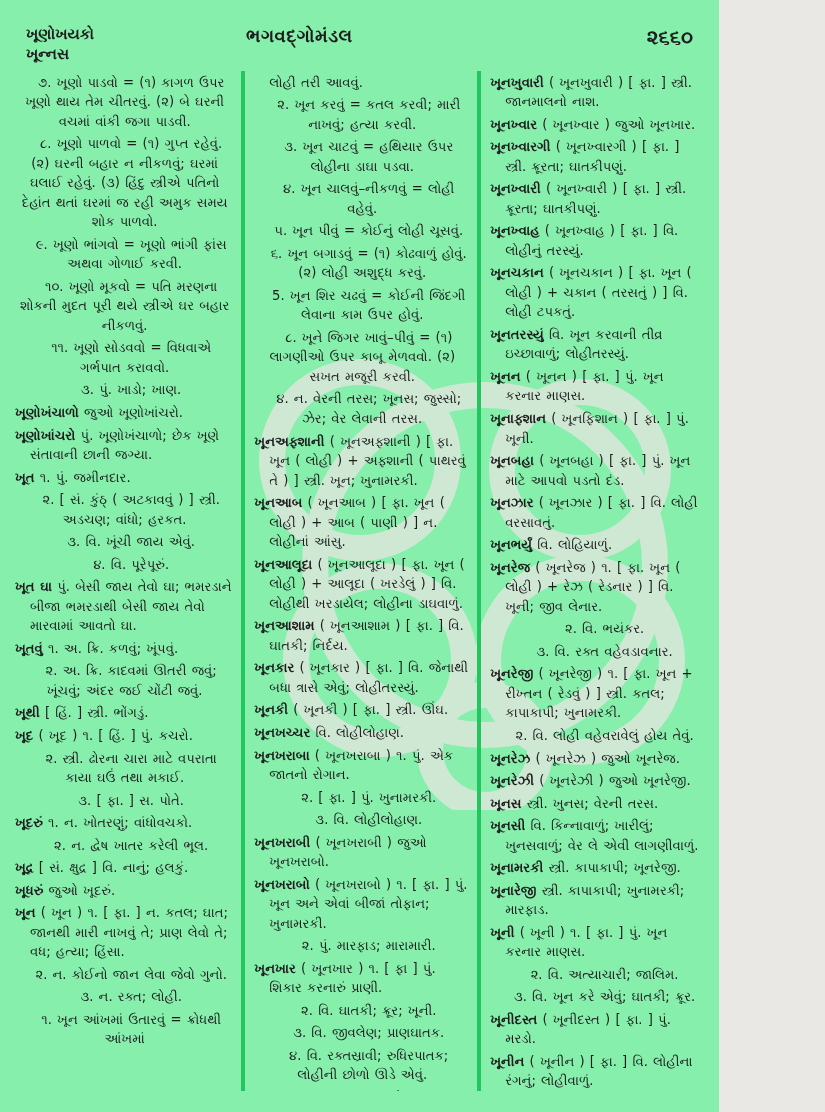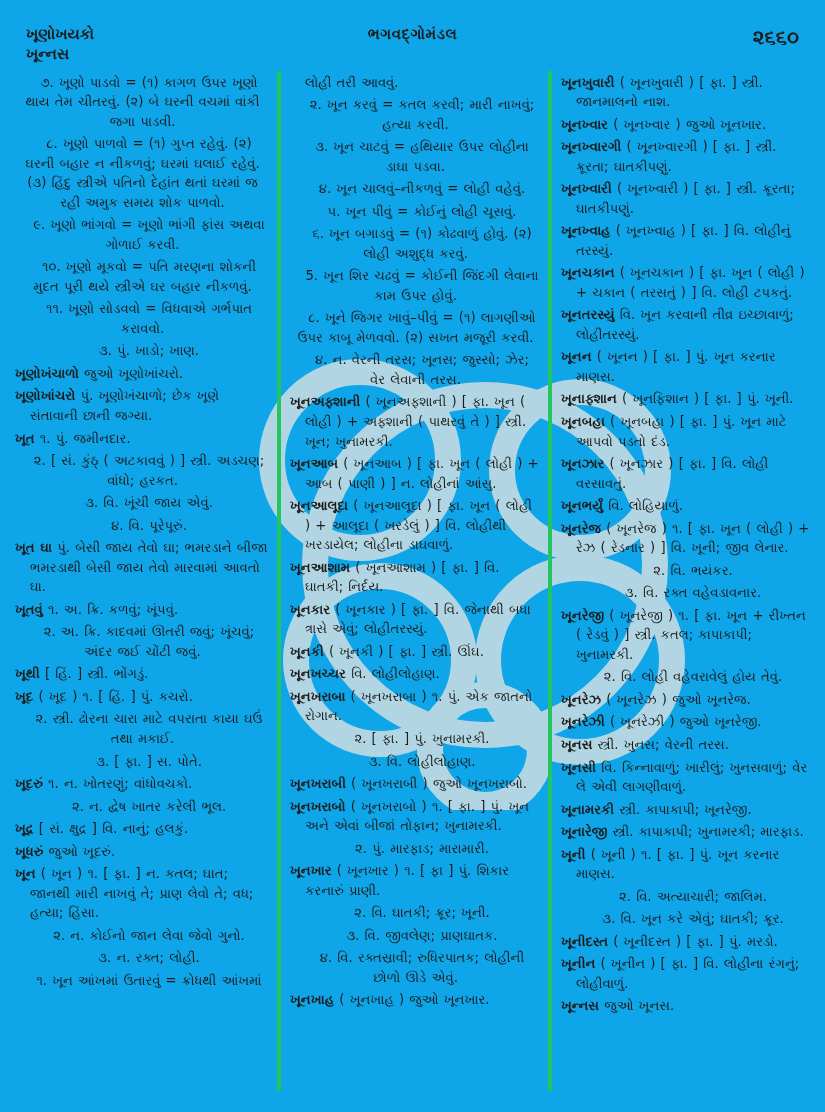--- a/index.html
+++ b/index.html
@@ -4,22 +4,22 @@
 <style>
   * { box-sizing: border-box; }
   html, body { margin: 0; padding: 0; }
   body {
     width: 825px; height: 1112px;
     background: #e9e8e4;
     font-family: "DejaVu Sans", sans-serif;
   }
   .page {
     position: relative;
-    width: 825px; height: 1112px;
-    background: #0ea5e9;
+    width: 719px; height: 1112px;
+    background: #86efac;
     color: #1c1c1c;
     overflow: hidden;
   }
   .watermark {
     position: absolute;
     left: 250px; top: 330px;
     z-index: 0;
     pointer-events: none;
   }
   .header {
@@ -27,21 +27,21 @@
     z-index: 1;
     display: flex;
     align-items: flex-start;
     padding: 24px 26px 4px 26px;
     font-weight: bold;
     font-size: 15px;
     line-height: 1.35;
   }
   .header .left   { width: 220px; }
   .header .left div { white-space: nowrap; }
-  .header .center { flex: 1; text-align: center; font-size: 15px; letter-spacing: .5px; }
+  .header .center { flex: 1; font-size: 18px; letter-spacing: .5px; }
   .header .right  { width: 220px; text-align: right; font-size: 20px; }
   .columns {
     position: relative;
     z-index: 1;
     display: flex;
     height: 1030px;
     padding: 2px 6px 8px 6px;
   }
   .col {
     width: 271px;

